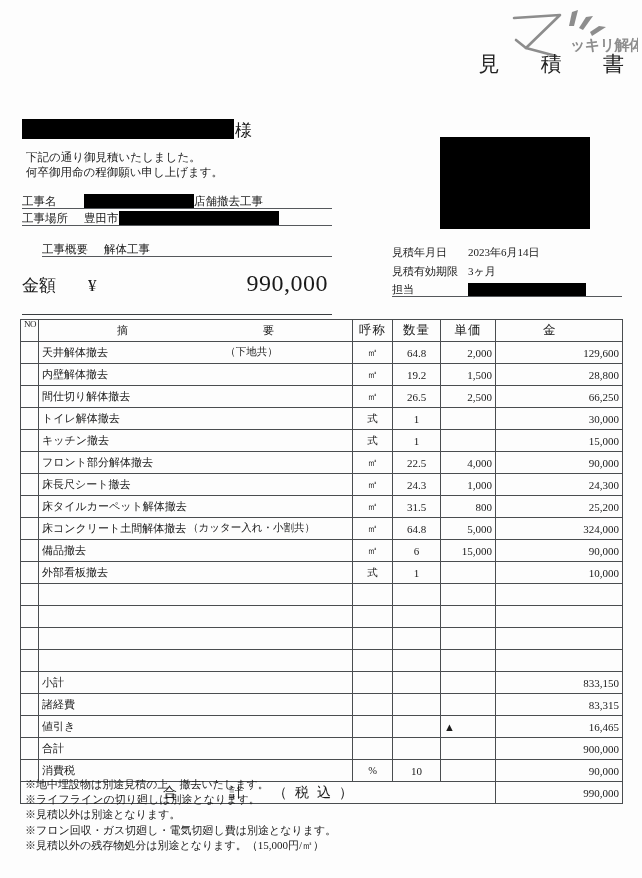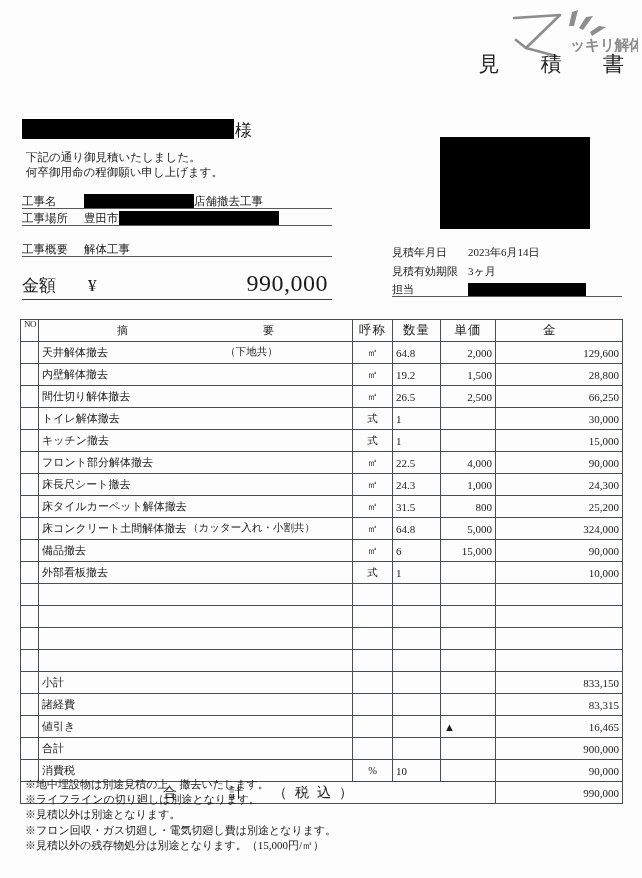--- a/index.html
+++ b/index.html
@@ -79,21 +79,21 @@
     left: 22px;
     width: 310px;
   }
   .fld {
     display: flex;
     align-items: flex-end;
     border-bottom: 1.4px solid #55585c;
     height: 17px;
     box-sizing: border-box;
   }
-  .fld.gap { margin-top: 14px; }
+  .fld.gap { margin-top: 14px; margin-left: 20px; }
   .fld-label {
     width: 62px;
     font-size: 11.5px;
     flex: none;
     line-height: 14px;
   }
   .fld-val {
     font-size: 11.5px;
     line-height: 14px;
     display: flex;
@@ -103,21 +103,21 @@
 
   
   .amount-row {
     position: absolute;
     top: 270px;
     left: 22px;
     width: 310px;
     border-bottom: 1.8px solid #3a3d40;
     display: flex;
     align-items: baseline;
-    padding-bottom: 2px;
+    padding-bottom: 17px;
   }
   .amount-label { font-size: 17px; width: 66px; flex: none; }
   .amount-yen   { font-size: 17px; width: 58px; flex: none; }
   .amount-value {
     flex: 1;
     text-align: right;
     font-size: 24px;
     letter-spacing: 0.5px;
     padding-right: 4px;
   }
@@ -210,21 +210,21 @@
   td.desc .dnote {
     position: absolute;
     left: 120px;
     width: 185px;
     text-align: center;
     top: 0;
     line-height: 20px;
     font-size: 10.5px;
   }
   td.unit  { text-align: center; font-size: 10.5px; }
-  td.qty   { text-align: left; }
+  td.qty   { text-align: center; }
   td.price { text-align: right; }
   td.amt   { text-align: right; padding-right: 6px; }
   td.price-left { text-align: left; padding-left: 8px; font-size: 11px; }
 
   tr.total-row td.grand-label {
     text-align: center;
     font-size: 14px;
     letter-spacing: 8px;
     text-indent: 8px;
   }

